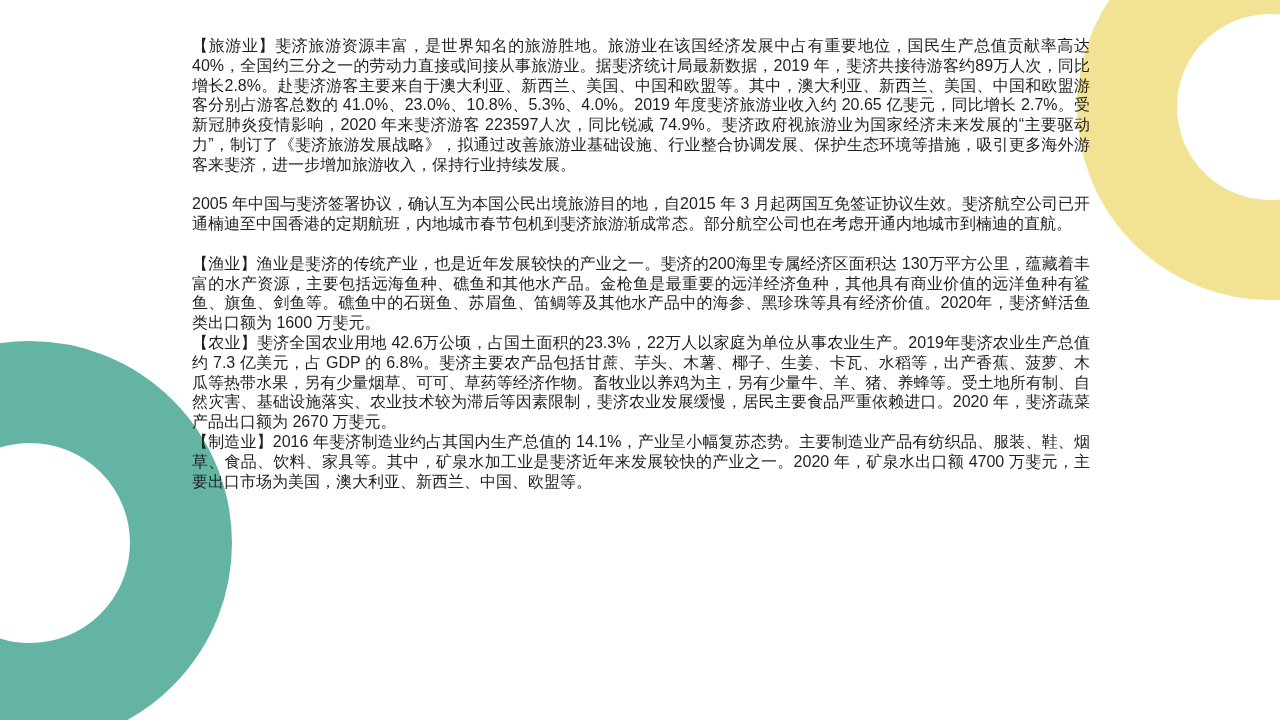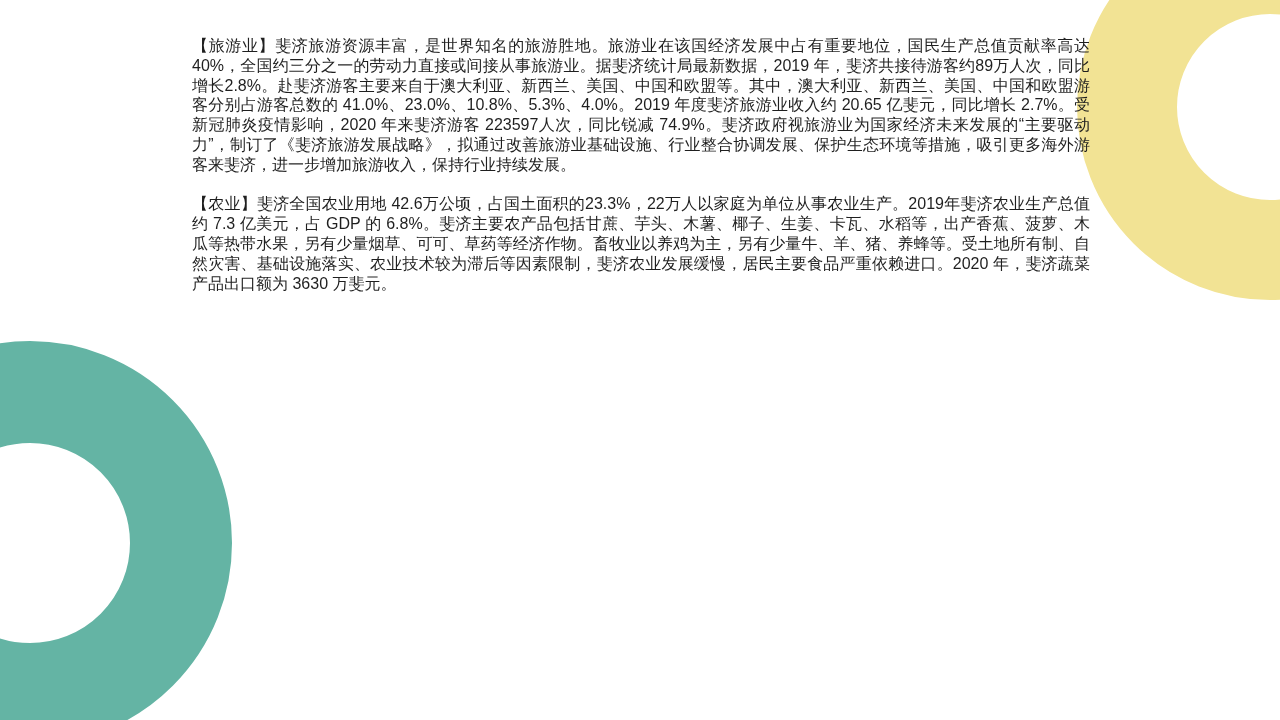--- a/index.html
+++ b/index.html
@@ -56,16 +56,19 @@
 </head>
 <body>
 
 <div class="slide">
 
   <div class="ring ring-yellow"></div>
   <div class="ring ring-teal"></div>
 
   <div class="content">
     <p class="gap-after">【旅游业】斐济旅游资源丰富，是世界知名的旅游胜地。旅游业在该国经济发展中占有重要地位，国民生产总值贡献率高达 40%，全国约三分之一的劳动力直接或间接从事旅游业。据斐济统计局最新数据，2019 年，斐济共接待游客约89万人次，同比增长2.8%。赴斐济游客主要来自于澳大利亚、新西兰、美国、中国和欧盟等。其中，澳大利亚、新西兰、美国、中国和欧盟游客分别占游客总数的 41.0%、23.0%、10.8%、5.3%、4.0%。2019 年度斐济旅游业收入约 20.65 亿斐元，同比增长 2.7%。受新冠肺炎疫情影响，2020 年来斐济游客 223597人次，同比锐减 74.9%。斐济政府视旅游业为国家经济未来发展的“主要驱动力”，制订了《斐济旅游发展战略》，拟通过改善旅游业基础设施、行业整合协调发展、保护生态环境等措施，吸引更多海外游客来斐济，进一步增加旅游收入，保持行业持续发展。</p>
-    <p>【农业】斐济全国农业用地 42.6万公顷，占国土面积的23.3%，22万人以家庭为单位从事农业生产。2019年斐济农业生产总值约 7.3 亿美元，占 GDP 的 6.8%。斐济主要农产品包括甘蔗、芋头、木薯、椰子、生姜、卡瓦、水稻等，出产香蕉、菠萝、木瓜等热带水果，另有少量烟草、可可、草药等经济作物。畜牧业以养鸡为主，另有少量牛、羊、猪、养蜂等。受土地所有制、自然灾害、基础设施落实、农业技术较为滞后等因素限制，斐济农业发展缓慢，居民主要食品严重依赖进口。2020 年，斐济蔬菜产品出口额为 3630 万斐元。</p>
+    <p class="gap-after">2005 年中国与斐济签署协议，确认互为本国公民出境旅游目的地，自2015 年 3 月起两国互免签证协议生效。斐济航空公司已开通楠迪至中国香港的定期航班，内地城市春节包机到斐济旅游渐成常态。部分航空公司也在考虑开通内地城市到楠迪的直航。</p>
+    <p>【渔业】渔业是斐济的传统产业，也是近年发展较快的产业之一。斐济的200海里专属经济区面积达 130万平方公里，蕴藏着丰富的水产资源，主要包括远海鱼种、礁鱼和其他水产品。金枪鱼是最重要的远洋经济鱼种，其他具有商业价值的远洋鱼种有鲨鱼、旗鱼、剑鱼等。礁鱼中的石斑鱼、苏眉鱼、笛鲷等及其他水产品中的海参、黑珍珠等具有经济价值。2020年，斐济鲜活鱼类出口额为 1600 万斐元。</p>
+    <p>【农业】斐济全国农业用地 42.6万公顷，占国土面积的23.3%，22万人以家庭为单位从事农业生产。2019年斐济农业生产总值约 7.3 亿美元，占 GDP 的 6.8%。斐济主要农产品包括甘蔗、芋头、木薯、椰子、生姜、卡瓦、水稻等，出产香蕉、菠萝、木瓜等热带水果，另有少量烟草、可可、草药等经济作物。畜牧业以养鸡为主，另有少量牛、羊、猪、养蜂等。受土地所有制、自然灾害、基础设施落实、农业技术较为滞后等因素限制，斐济农业发展缓慢，居民主要食品严重依赖进口。2020 年，斐济蔬菜产品出口额为 2670 万斐元。</p>
+    <p>【制造业】2016 年斐济制造业约占其国内生产总值的 14.1%，产业呈小幅复苏态势。主要制造业产品有纺织品、服装、鞋、烟草、食品、饮料、家具等。其中，矿泉水加工业是斐济近年来发展较快的产业之一。2020 年，矿泉水出口额 4700 万斐元，主要出口市场为美国，澳大利亚、新西兰、中国、欧盟等。</p>
   </div>
 
 </div>
 
 </body></html>

